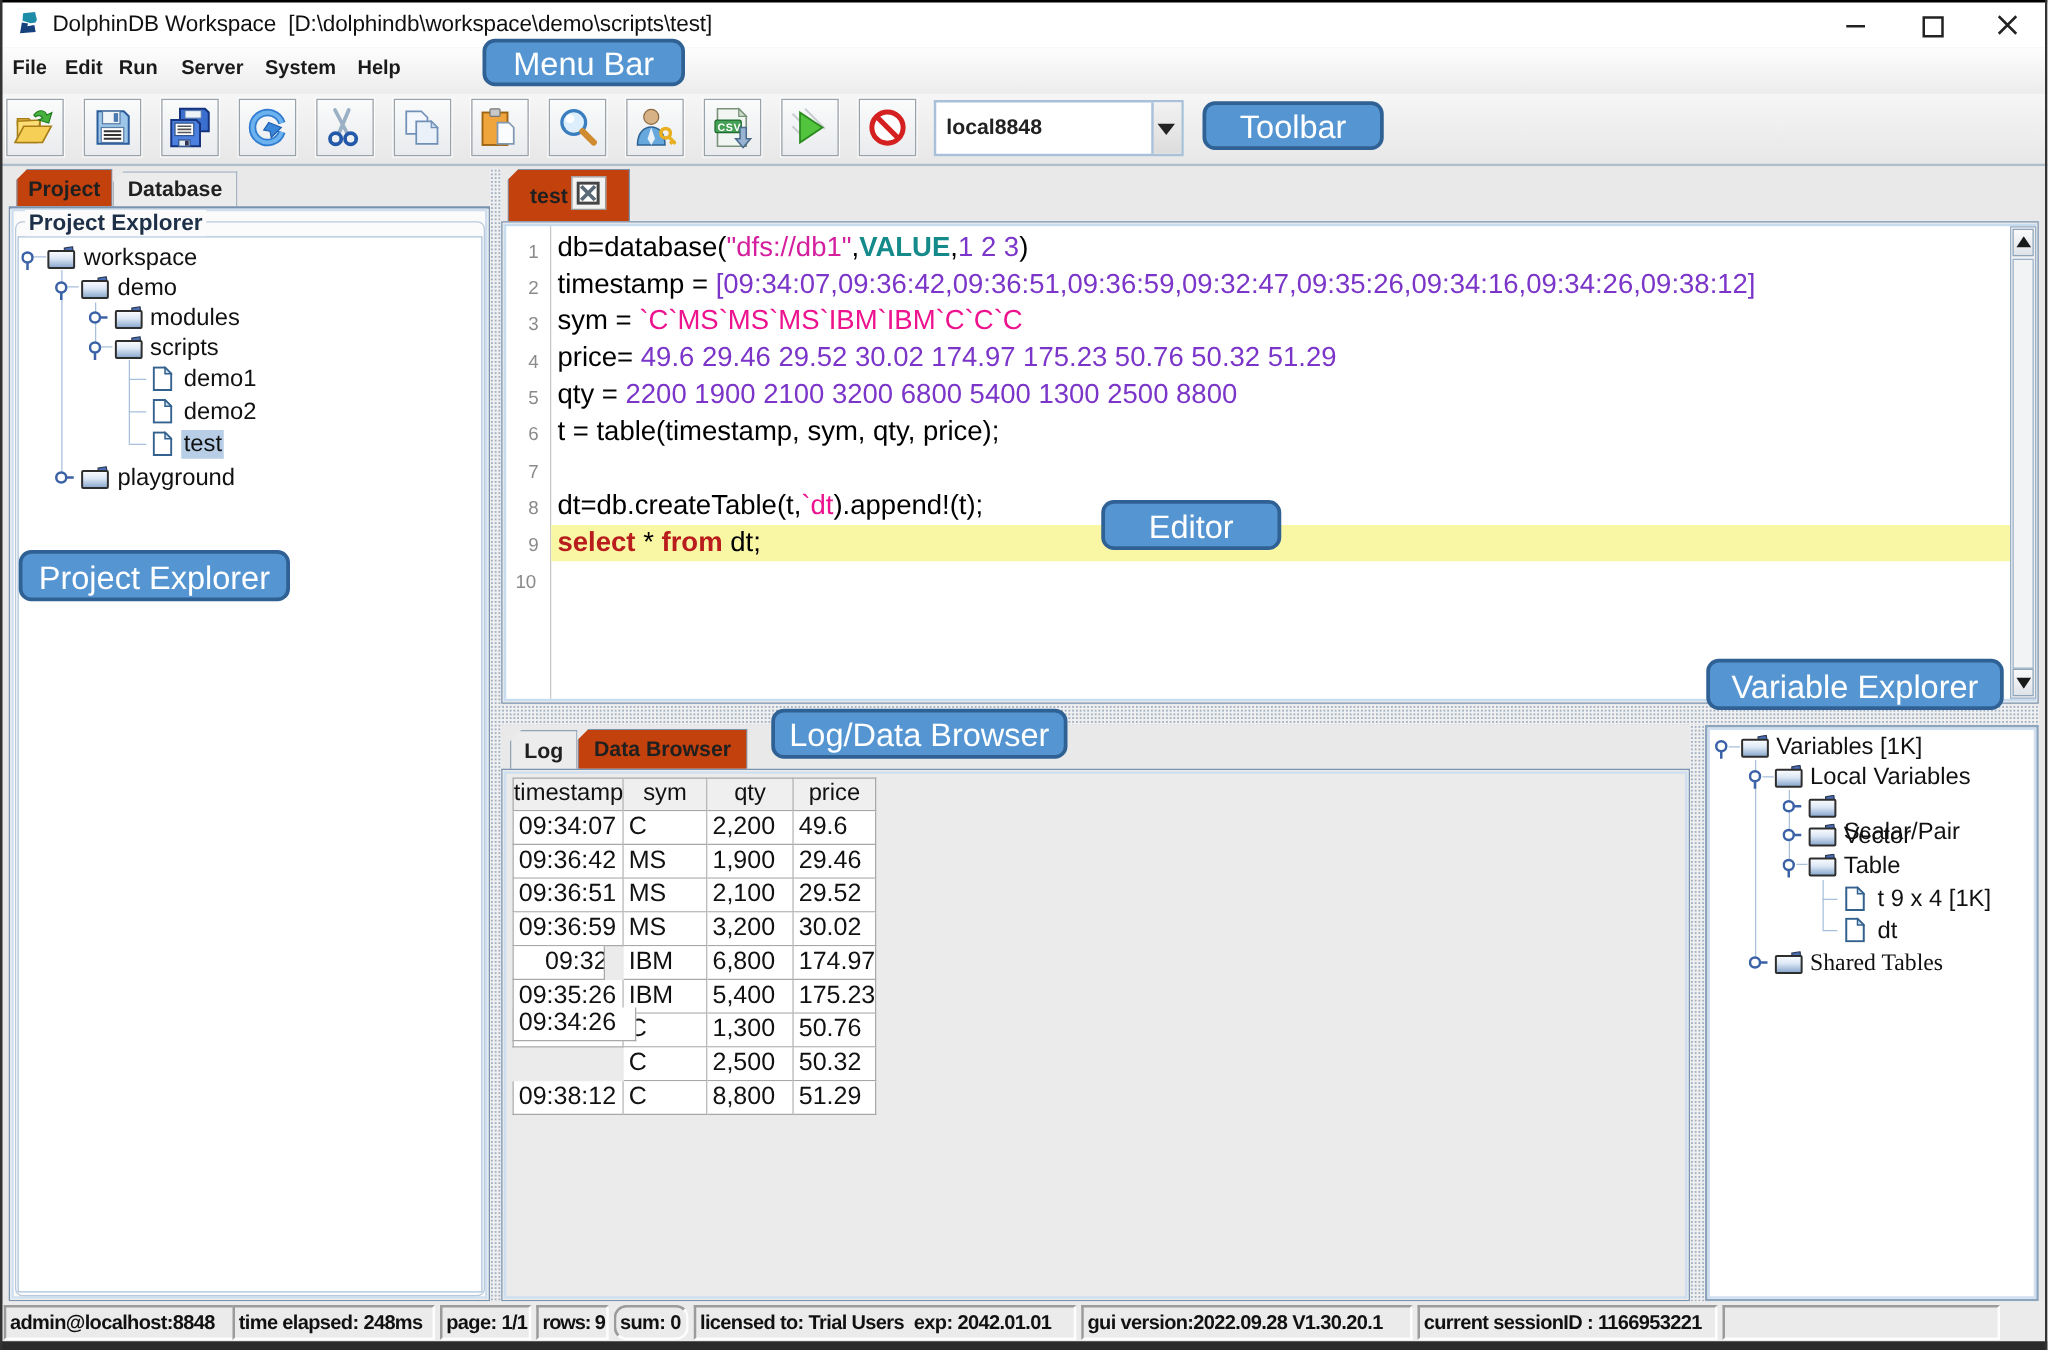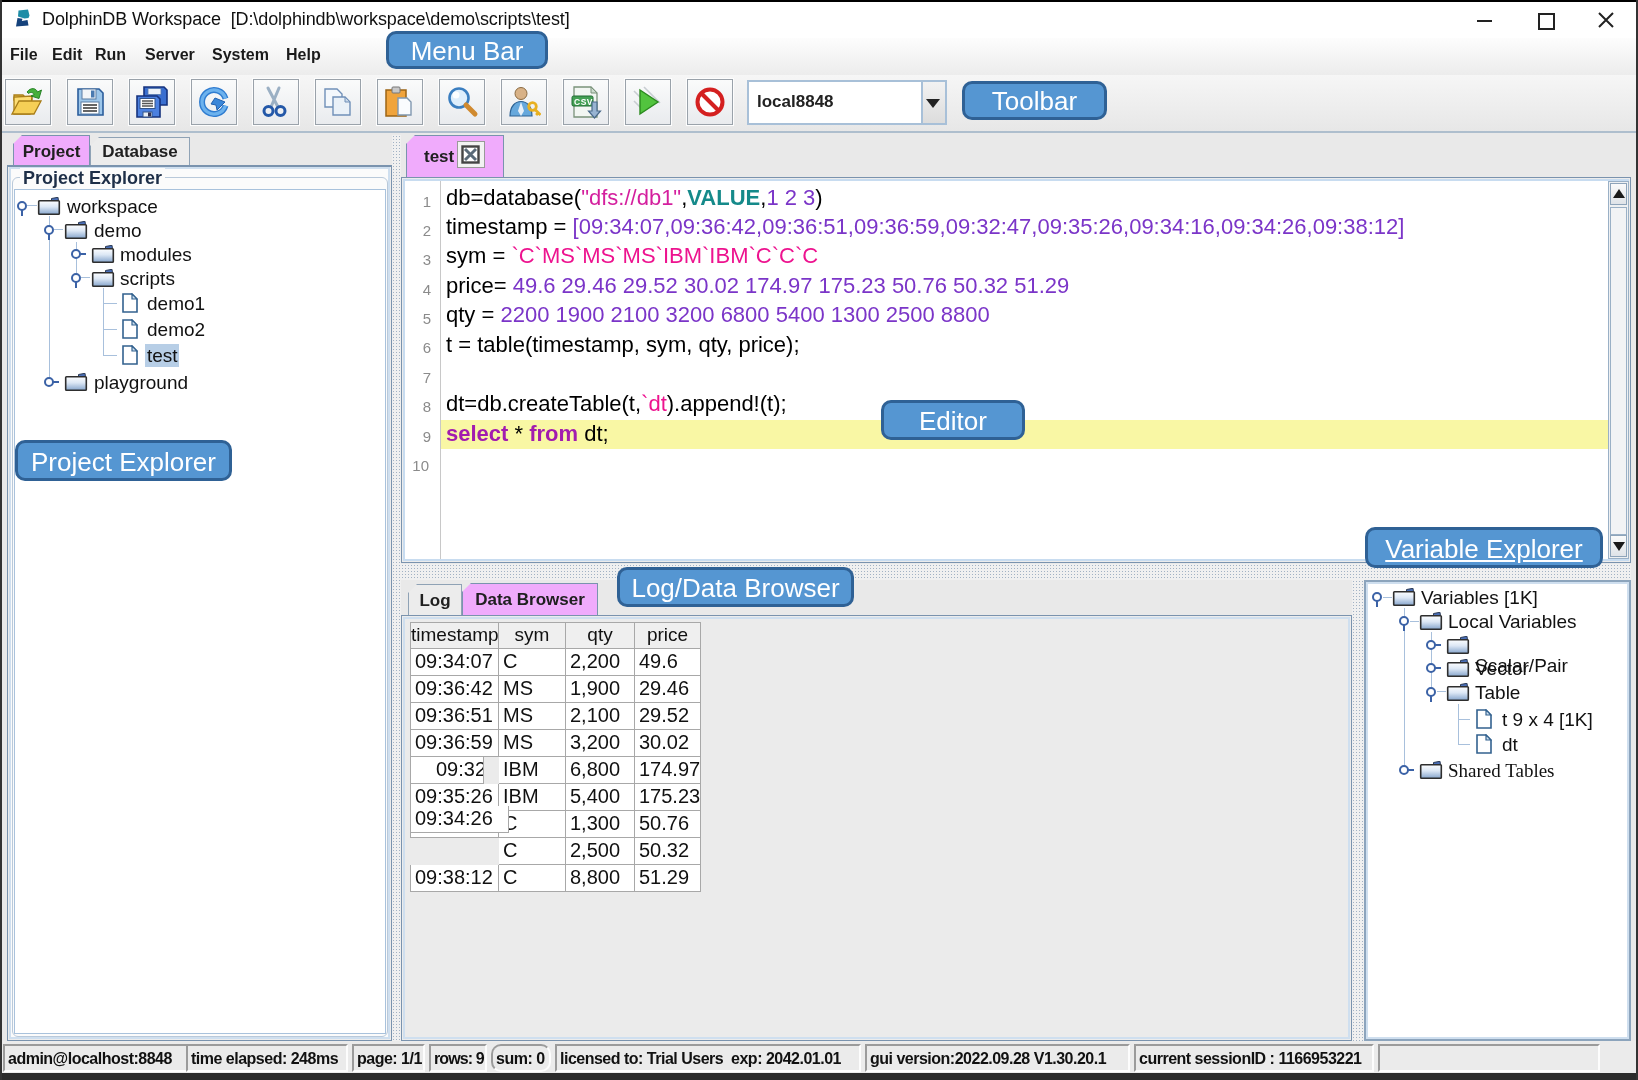--- a/index.html
+++ b/index.html
@@ -12,38 +12,38 @@
   .winbtn{top:12px;width:16px;height:16px;}
   #menubar{left:0;top:38px;width:1638px;height:37px;background:linear-gradient(#fdfdfd,#ececec);}
   .menuitem{top:9px;font-size:16px;font-weight:bold;color:#1a1a1a;}
   #toolbar{left:0;top:75px;width:1638px;height:58px;background:linear-gradient(#f6f6f6,#e7e7e7);border-bottom:2px solid #aebecd;box-sizing:border-box;}
   .tbtn{top:4px;width:44px;height:44px;background:linear-gradient(#fafbfb,#e9ebee);border:1px solid #9aa2aa;box-shadow:0 0 0 1px #fdfdfd;}
   .tbtn svg{position:absolute;left:5px;top:5px;}
   
   .split{background-color:#f0f0f0;background-image:radial-gradient(#a2b2c4 0.8px, transparent 1px);background-size:3px 3px;}
   
   .tab{box-sizing:border-box;font-weight:bold;font-size:17px;color:#202020;text-align:center;}
-  .tabsel{background:#f0abfc;border:1px solid #7a93ae;border-bottom:none;
+  .tabsel{background:#c2410c;border:1px solid #7a93ae;border-bottom:none;
           clip-path:polygon(0 9px,9px 0,100% 0,100% 100%,0 100%);}
   .tabuns{background:#ececec;border:1px solid #8fa2b5;border-bottom:none;
           clip-path:polygon(0 9px,9px 0,100% 0,100% 100%,0 100%);}
   
   .pane{box-sizing:border-box;border:1px solid #7a93ae;background:#ececec;}
   .whitebox{box-sizing:border-box;border:1px solid #a9c2dc;background:#fff;}
   
   .trow{font-size:19px;color:#111;white-space:nowrap;}
   .tline{background:#a8c0dc;}
   
   .code{font-size:22px;white-space:pre;color:#000;}
   .gut{font-size:15px;color:#8b8b8b;text-align:right;width:26px;}
   .pk{color:#d41f9e;}
   .bt{color:#ed138f;}
   .pu{color:#7b35c8;}
   .te{color:#158a8a;font-weight:bold;}
-  .bl{color:#a21caf;font-weight:bold;}
+  .bl{color:#b91c1c;font-weight:bold;}
   
   .th,.td{box-sizing:border-box;position:absolute;font-size:20px;color:#111;
      border-right:1px solid #a8a8a8;border-bottom:1px solid #a8a8a8;padding:1px 0 0 4px;overflow:hidden;}
   .th{background:#efefef;text-align:center;padding-left:0;border-top:1px solid #a8a8a8;font-size:19px;}
   .td{background:#fff;}
   
   .scell{box-sizing:border-box;top:1044px;height:28px;background:#ebebeb;
      border:2px solid;border-color:#9b9b9b #fdfdfd #fdfdfd #9b9b9b;
      font-size:16px;font-weight:bold;color:#111;padding:4px 0 0 3px;white-space:pre;overflow:hidden;letter-spacing:-0.5px;}
   
@@ -459,14 +459,14 @@
 <div class="abs scell" style="left:1378px;width:222px;"></div>
 <div class="abs" style="left:0;top:1073px;width:1638px;height:7px;background:#2b2b2b;"></div>
 
 <div class="abs" style="left:0;top:0;width:2px;height:1080px;background:#333;"></div>
 <div class="abs" style="left:1636px;top:0;width:2px;height:1080px;background:#333;"></div>
 
 <div class="abs note" style="left:386px;top:31px;width:162px;height:38px;padding-top:2px;">Menu Bar</div>
 <div class="abs note" style="left:962px;top:81px;width:145px;height:39px;padding-top:2px;">Toolbar</div>
 <div class="abs note" style="left:15px;top:440px;width:217px;height:41px;padding-top:4px;">Project Explorer</div>
 <div class="abs note" style="left:881px;top:400px;width:144px;height:40px;padding-top:3px;">Editor</div>
-<div class="abs note" style="left:1365px;top:527px;width:238px;height:41px;padding-top:4px;text-decoration:underline;">Variable Explorer</div>
+<div class="abs note" style="left:1365px;top:527px;width:238px;height:41px;padding-top:4px;">Variable Explorer</div>
 <div class="abs note" style="left:617px;top:567px;width:237px;height:40px;padding-top:3px;">Log/Data Browser</div>
 
 </body></html>

